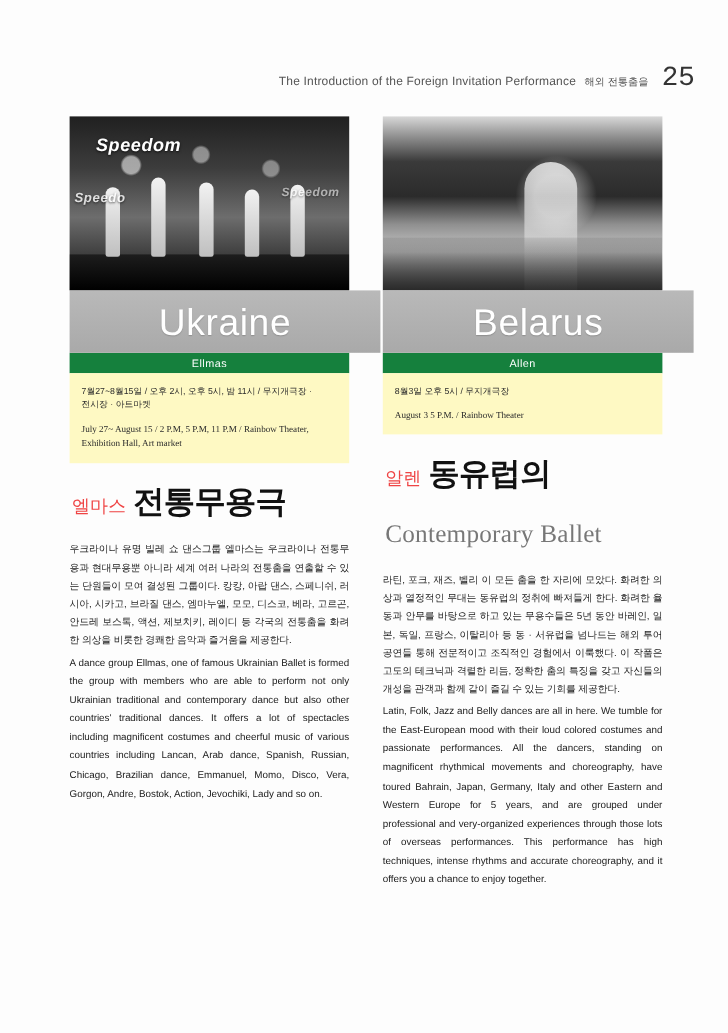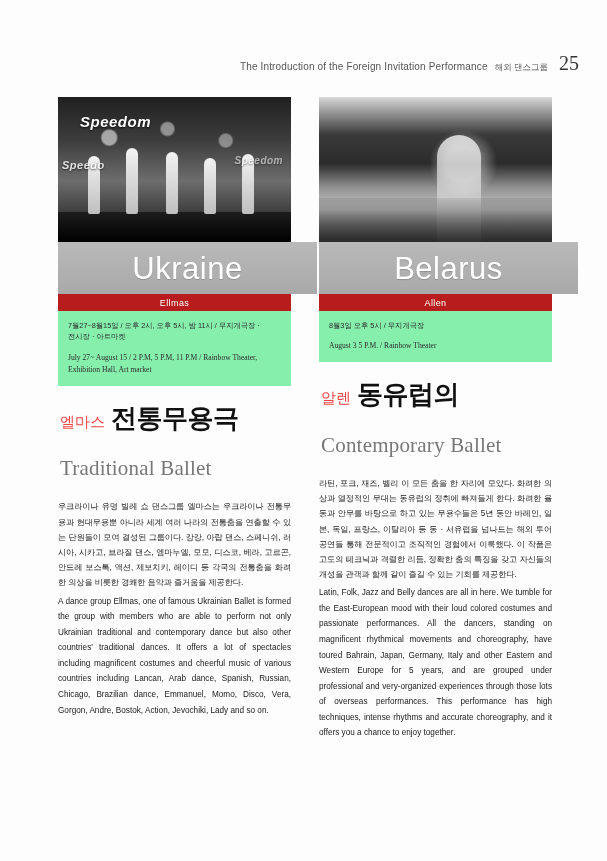--- a/index.html
+++ b/index.html
@@ -33,23 +33,23 @@
   .header .hdr-en {
     font-size: 10px;
     color: #555;
     letter-spacing: 0.15px;
   }
   .header .hdr-ko {
     font-size: 8.5px;
     color: #555;
   }
   .header .pagenum {
-    font-size: 20px;
+    font-size: 23px;
     color: #333;
-    font-family: Liberation Serif, serif;
+    font-family: Liberation Mono, monospace;
     margin-left: 4px;
   }
   
   .cols {
     position: absolute;
     top: 97px;
     left: 58px;
     right: 58px;
     display: flex;
     gap: 28px;
@@ -150,33 +150,33 @@
     font-family: "Liberation Sans", sans-serif;
     font-size: 31px;
     color: #ffffff;
     letter-spacing: 0.5px;
     line-height: 1;
     text-shadow: 0 1px 1px rgba(0,0,0,0.18);
   }
   .group-bar {
     width: 233px;
     height: 17px;
-    background: #b91c1c;
+    background: #15803d;
     display: flex;
     align-items: center;
     justify-content: center;
   }
   .group-name {
     color: #ffffff;
     font-size: 9px;
     letter-spacing: 0.4px;
   }
   
   .schedule {
-    background: #86efac;
+    background: #fef9c3;
     padding: 9px 22px 10px 10px;
     width: 233px;
     box-sizing: border-box;
   }
   .sched-ko {
     font-family: "Liberation Sans", sans-serif;
     font-size: 7.3px;
     color: #2c2c2c;
     line-height: 1.55;
     margin-bottom: 9px;
@@ -232,21 +232,21 @@
     text-align: justify;
   }
 </style>
 </head>
 <body>
 
 <div class="page">
 
   <div class="header">
     <span class="hdr-en">The Introduction of the Foreign Invitation Performance</span>
-    <span class="hdr-ko">해외 댄스그룹</span>
+    <span class="hdr-ko">해외 전통춤을</span>
     <span class="pagenum">25</span>
   </div>
 
   <div class="cols">
 
     <div class="col">
       <div class="photo ukraine">
         <div class="stagefloor"></div>
         <div class="dancer d1"></div>
         <div class="dancer d2"></div>
@@ -270,21 +270,20 @@
         <div class="sched-ko">7월27~8월15일 / 오후 2시, 오후 5시, 밤 11시 / 무지개극장 · 전시장 · 아트마켓</div>
         <div class="sched-en">July 27~ August 15 / 2 P.M, 5 P.M, 11 P.M /
 Rainbow Theater, Exhibition Hall, Art market</div>
       </div>
 
       <div class="titles">
         <div class="title-ko">
           <span class="small">엘마스</span>
           <span class="big">전통무용극</span>
         </div>
-        <div class="title-en">Traditional Ballet</div>
       </div>
 
       <div class="body-ko">우크라이나 유명 빌레 쇼 댄스그룹 엘마스는 우크라이나 전통무용과 현대무용뿐 아니라 세계 여러 나라의 전통춤을 연출할 수 있는 단원들이 모여 결성된 그룹이다. 캉캉, 아랍 댄스, 스페니쉬, 러시아, 시카고, 브라질 댄스, 엠마누엘, 모모, 디스코, 베라, 고르곤, 안드레 보스톡, 액션, 제보치키, 레이디 등 각국의 전통춤을 화려한 의상을 비롯한 경쾌한 음악과 즐거움을 제공한다.</div>
       <div class="body-en">A dance group Ellmas, one of famous Ukrainian Ballet is formed the group with members who are able to perform not only Ukrainian traditional and contemporary dance but also other countries' traditional dances. It offers a lot of spectacles including magnificent costumes and cheerful music of various countries including Lancan, Arab dance, Spanish, Russian, Chicago, Brazilian dance, Emmanuel, Momo, Disco, Vera, Gorgon, Andre, Bostok, Action, Jevochiki, Lady and so on.</div>
     </div>
 
     <div class="col">
       <div class="photo belarus">
         <div class="soloist"></div>
         <div class="crowd"></div>

